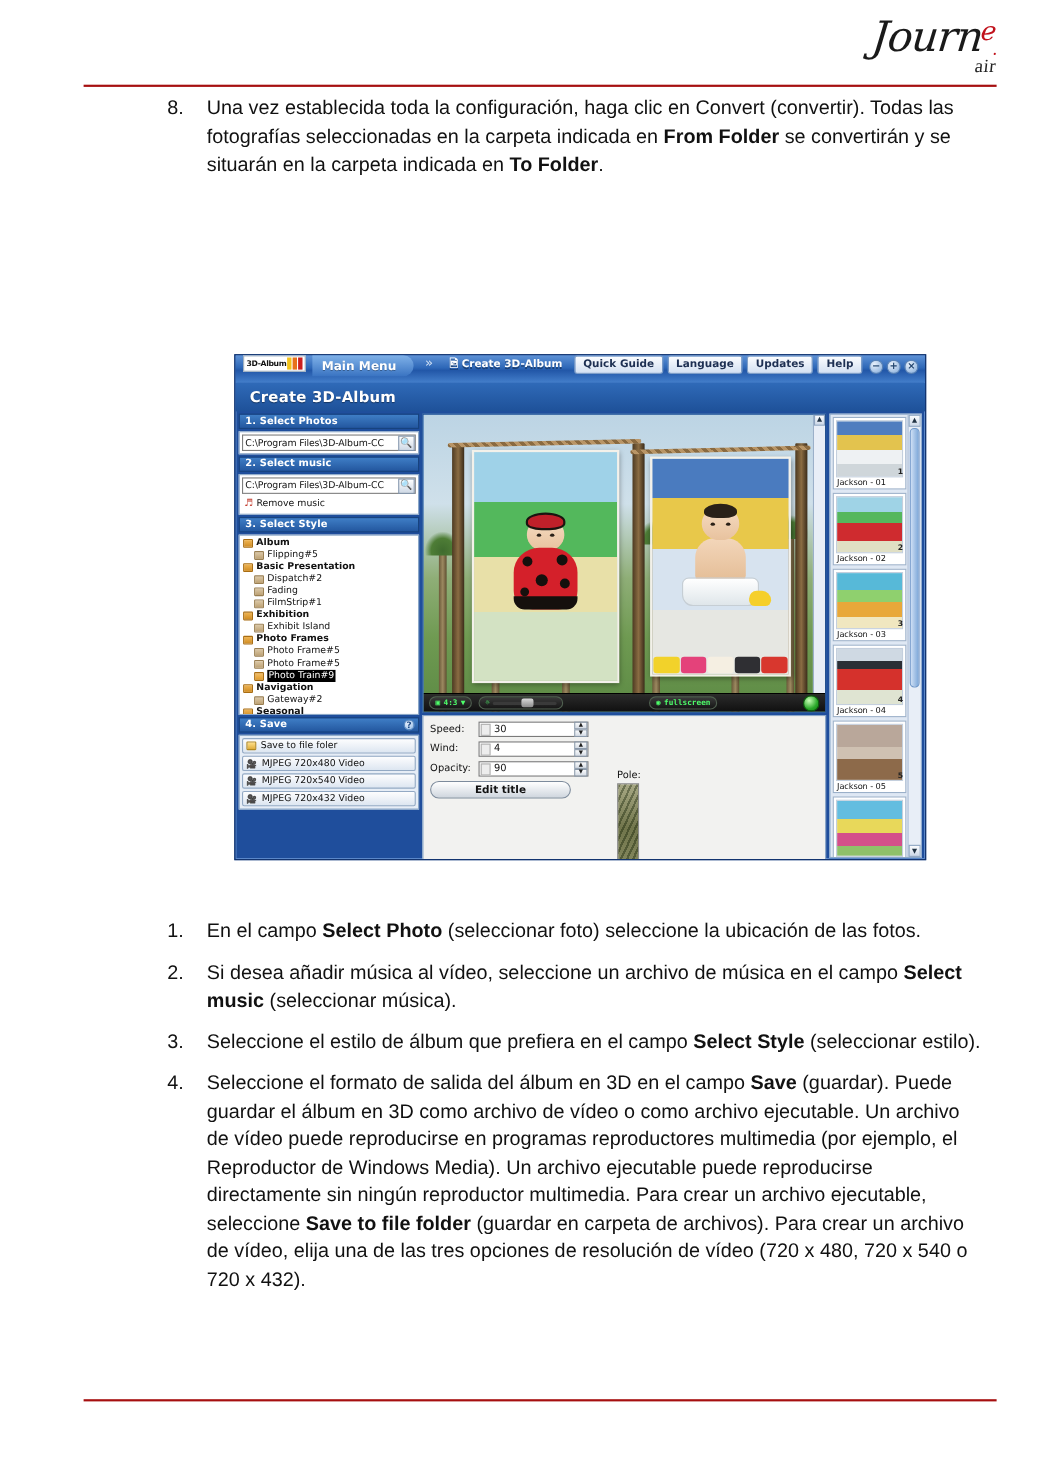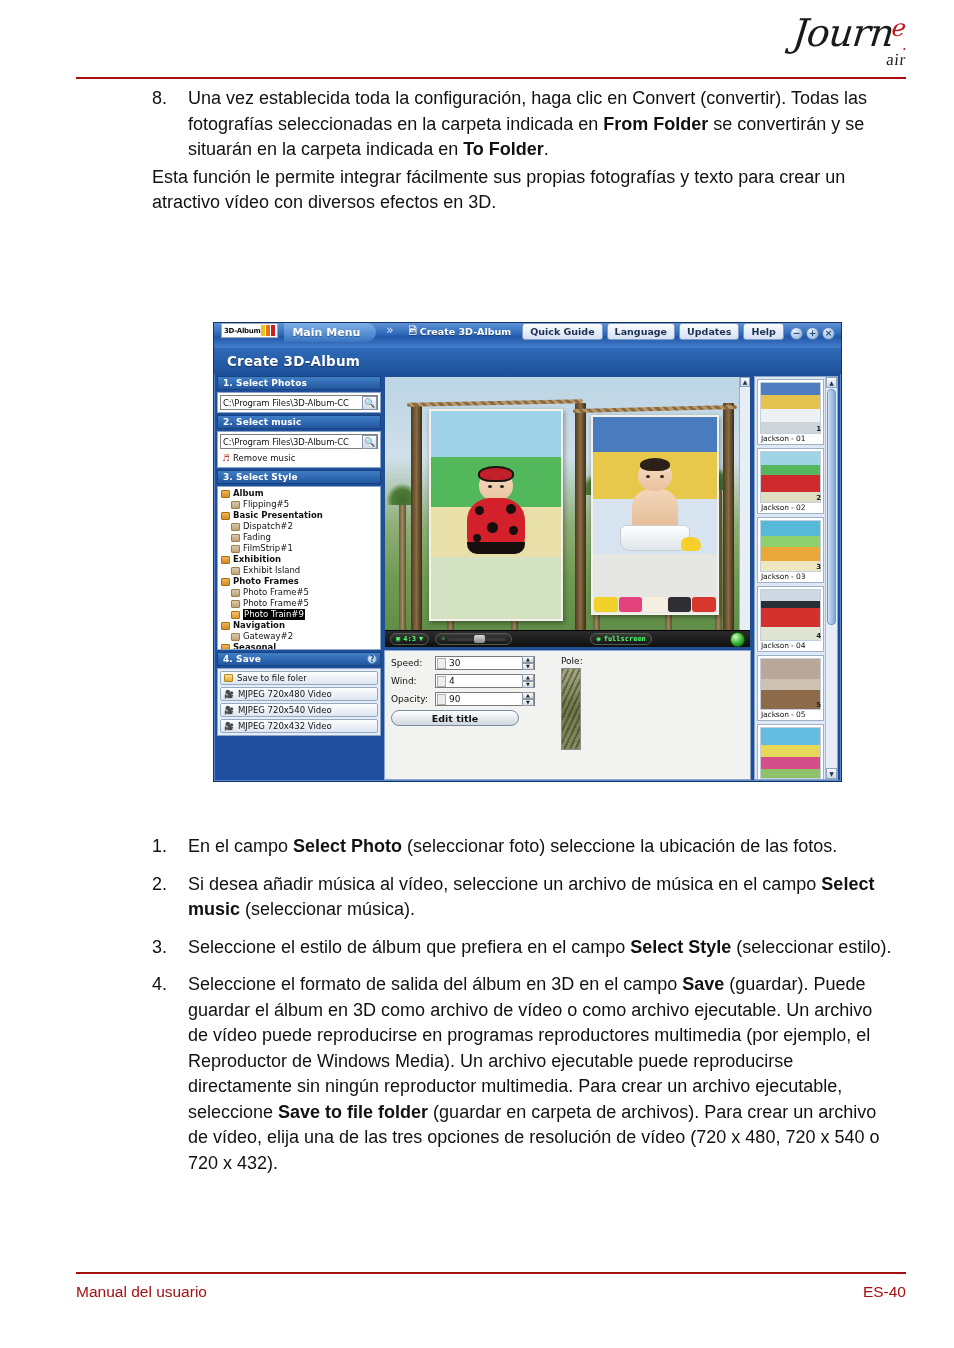--- a/index.html
+++ b/index.html
@@ -398,21 +398,21 @@
     border:1px solid #8b99aa;font-size:5px;line-height:5px;text-align:center;color:#222;
   }
   .edit-title-btn {
     width:128px;height:16px;margin-top:4px;
     background:linear-gradient(to bottom,#ffffff,#cfd6de);
     border:1px solid #7d8b9c;border-radius:8px;
     font-size:9.5px;font-weight:bold;color:#111;
     display:flex;align-items:center;justify-content:center;
   }
   .ctrl-mid { width:24px; }
-  .ctrl-lbl { font-size:9px; color:#111; margin-bottom:2px; }
+  .ctrl-lbl { font-size:9px; color:#111; margin-bottom:2px;margin-top:44px; }
   .pole-box {
     width:20px;height:82px;border:1px solid #8c8c8c;background:#fff;
     background-image:linear-gradient(to bottom,#b7ae95,#6e6a4a,#8d8868);
     position:relative; overflow:hidden;
   }
   .pole-box::after{
     content:"";position:absolute;inset:0;
     background:repeating-linear-gradient(115deg, rgba(40,60,20,.5) 0 2px, rgba(120,150,80,.25) 2px 5px);
   }
   .ctrl-right { flex:1 1 auto; }
@@ -501,21 +501,20 @@
   <div class="rule-top"></div>
 
   <div class="content">
 
     <div class="ol-item">
       <div class="ol-num">8.</div>
       <div class="ol-txt"><span>Una vez establecida toda la configuración, haga clic en Convert (convertir). Todas las fotografías seleccionadas en la carpeta indicada en </span><b>From Folder</b><span> se convertirán y se situarán en la carpeta indicada en </span><b>To Folder</b><span>.</span></div>
     </div>
 
 
-    <p class="para">Esta función le permite integrar fácilmente sus propias fotografías y texto para crear un atractivo vídeo con diversos efectos en 3D.</p>
   </div>
 
   <div class="app-shot">
 
     <div class="titlebar">
       <div class="logo-badge">
         <span class="lb-text">3D-Album</span>
         <span class="lb-sq" style="background:#f2c21a"></span>
         <span class="lb-sq" style="background:#e8711b"></span>
         <span class="lb-sq" style="background:#cc1f1f"></span>
@@ -863,18 +862,14 @@
       <div class="ol-txt"><span>Seleccione el estilo de álbum que prefiera en el campo </span><b>Select Style</b><span> (seleccionar estilo).</span><b></b><span></span></div>
     </div>
 
     <div class="ol-item">
       <div class="ol-num">4.</div>
       <div class="ol-txt"><span>Seleccione el formato de salida del álbum en 3D en el campo </span><b>Save</b><span> (guardar). Puede guardar el álbum en 3D como archivo de vídeo o como archivo ejecutable. Un archivo de vídeo puede reproducirse en programas reproductores multimedia (por ejemplo, el Reproductor de Windows Media). Un archivo ejecutable puede reproducirse directamente sin ningún reproductor multimedia. Para crear un archivo ejecutable, seleccione </span><b>Save to file folder</b><span> (guardar en carpeta de archivos). Para crear un archivo de vídeo, elija una de las tres opciones de resolución de vídeo (720 x 480, 720 x 540 o 720 x 432).</span></div>
     </div>
   </div>
 
   <div class="rule-bottom"></div>
-  <div class="footer">
-    <span>Manual del usuario</span>
-    <span>ES-40</span>
-  </div>
 
 </div>
 
 </body></html>

